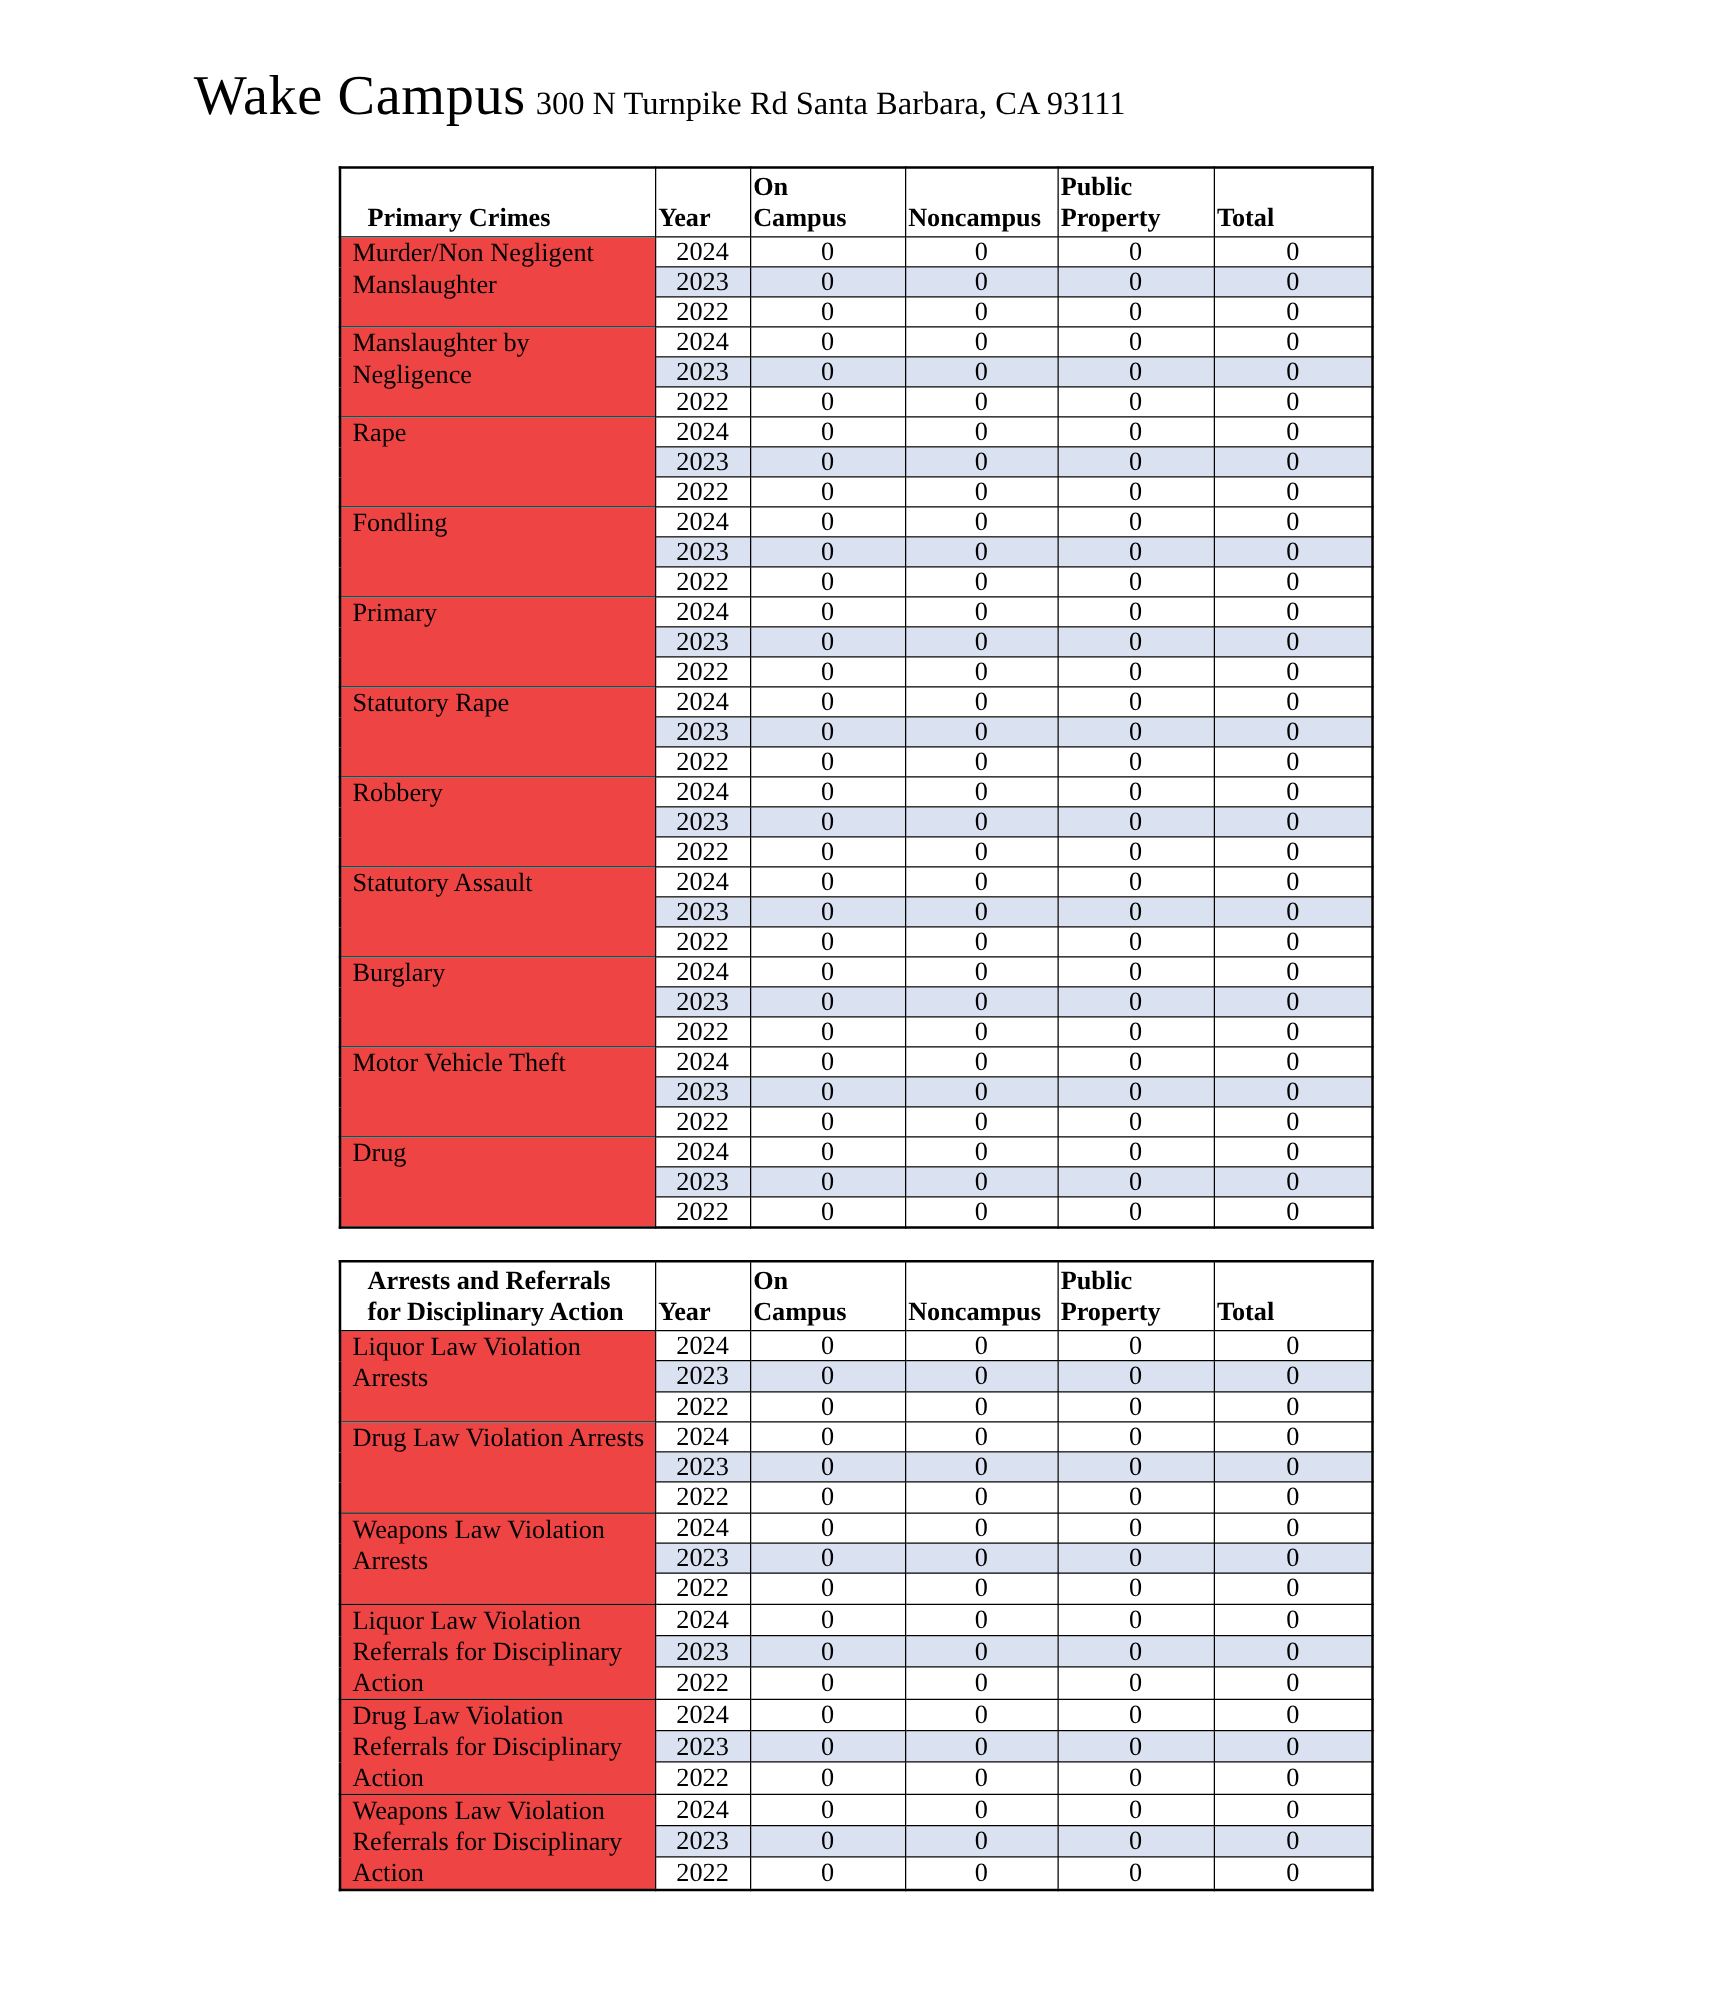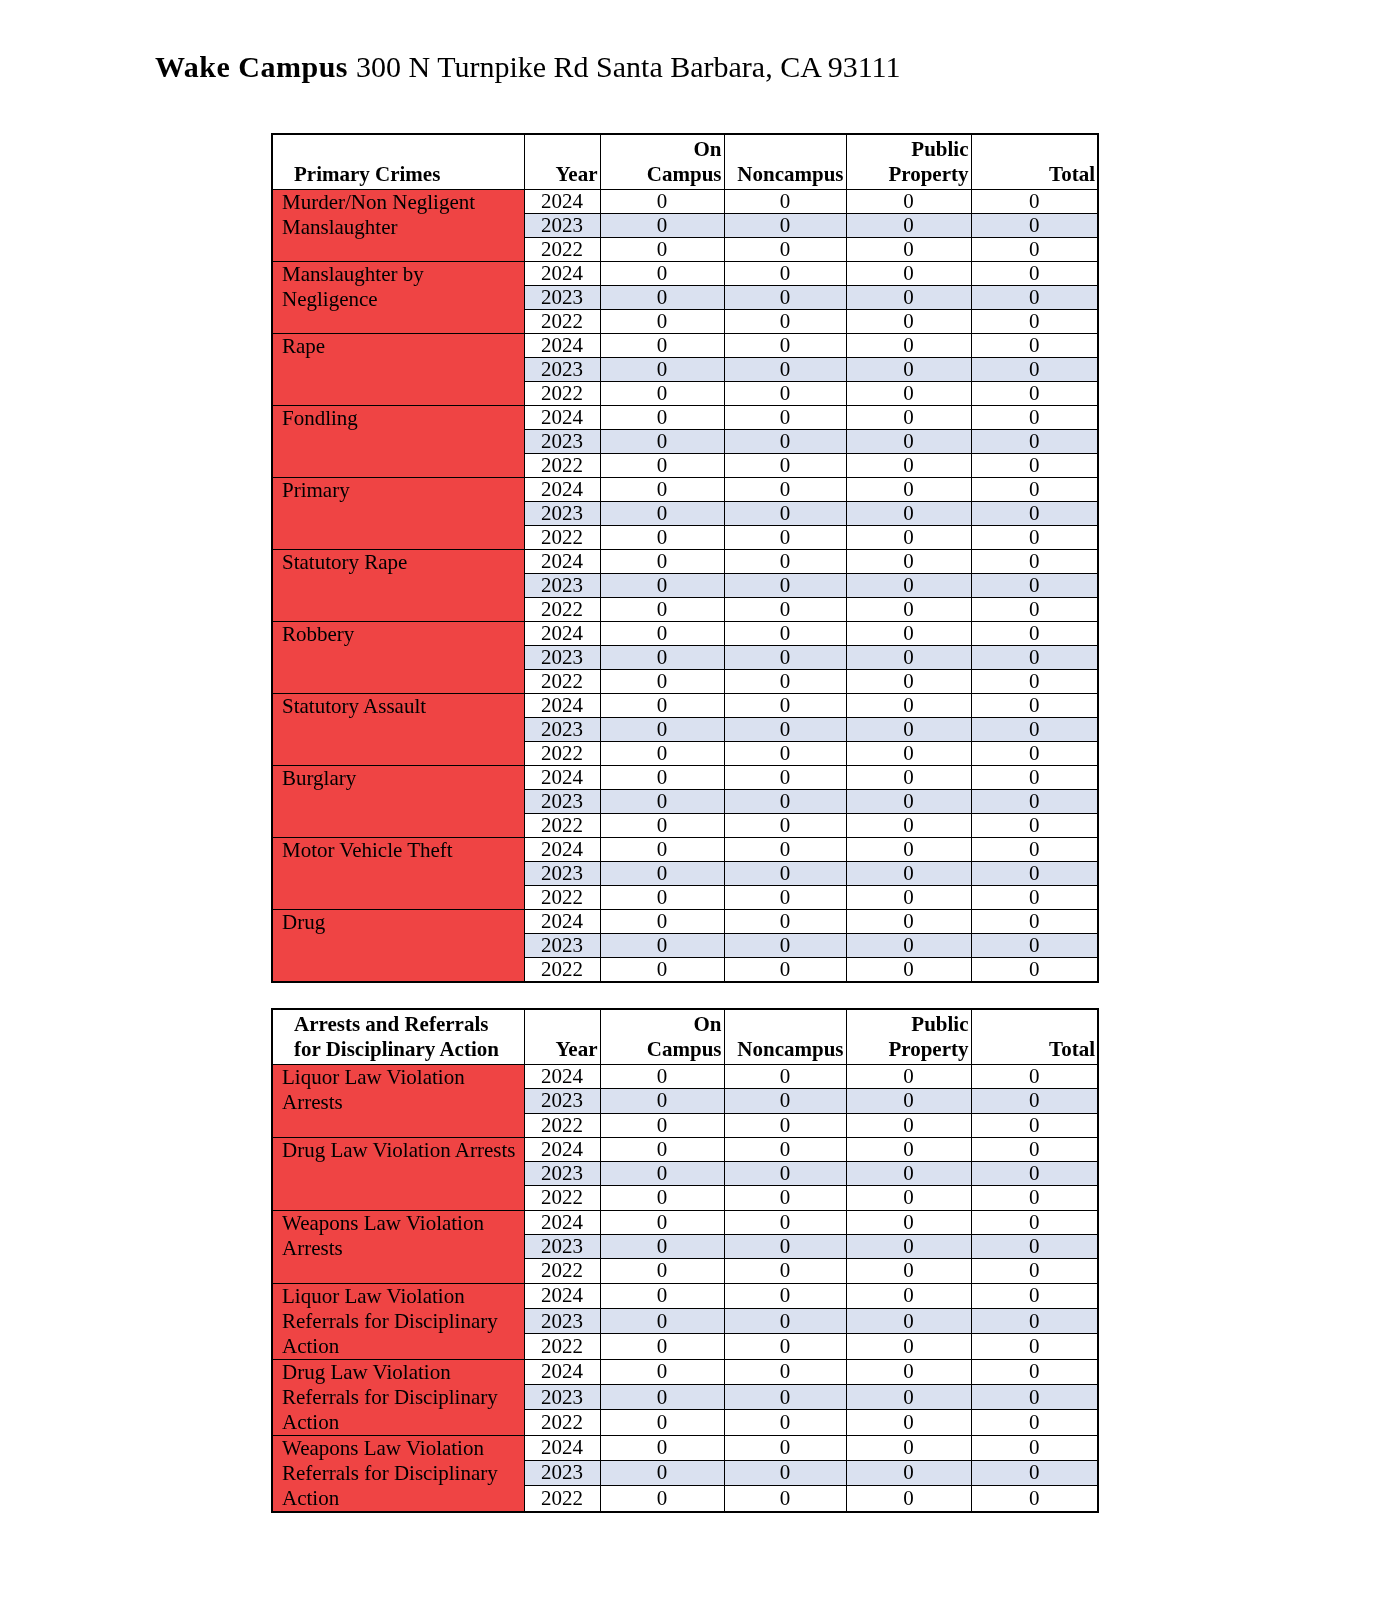--- a/index.html
+++ b/index.html
@@ -16,26 +16,25 @@
     color: #000000;
     overflow: hidden;
   }
   .title-block {
     position: absolute;
     left: 155px;
     top: 50px;
     white-space: nowrap;
   }
   .campus-name {
-    font-size: 30px;
+    font-size: 45px;
     letter-spacing: 0.5px;
-    font-weight: bold;
   }
   .campus-address {
-    font-size: 30px;
+    font-size: 26px;
     margin-left: 8px;
     text-align: center;
   }
   .tables-wrap {
     position: absolute;
     left: 271px;
     top: 133px;
     width: 830px;
   }
   table.crime-table {
@@ -48,21 +47,21 @@
   table.crime-table.t2 {
     margin-top: 25px;
   }
   .crime-table th,
   .crime-table td {
     border: 1.5px solid #000;
     overflow: hidden;
   }
   .crime-table th {
     font-weight: bold;
-    text-align: right;
+    text-align: left;
     vertical-align: bottom;
     padding: 2px 2px 2px 2px;
     line-height: 25px;
     white-space: pre-line;
   }
   .crime-table th.cat-header {
     text-align: left;
     padding-left: 21px;
   }
   .crime-table.t1 thead tr { height: 55px; }

